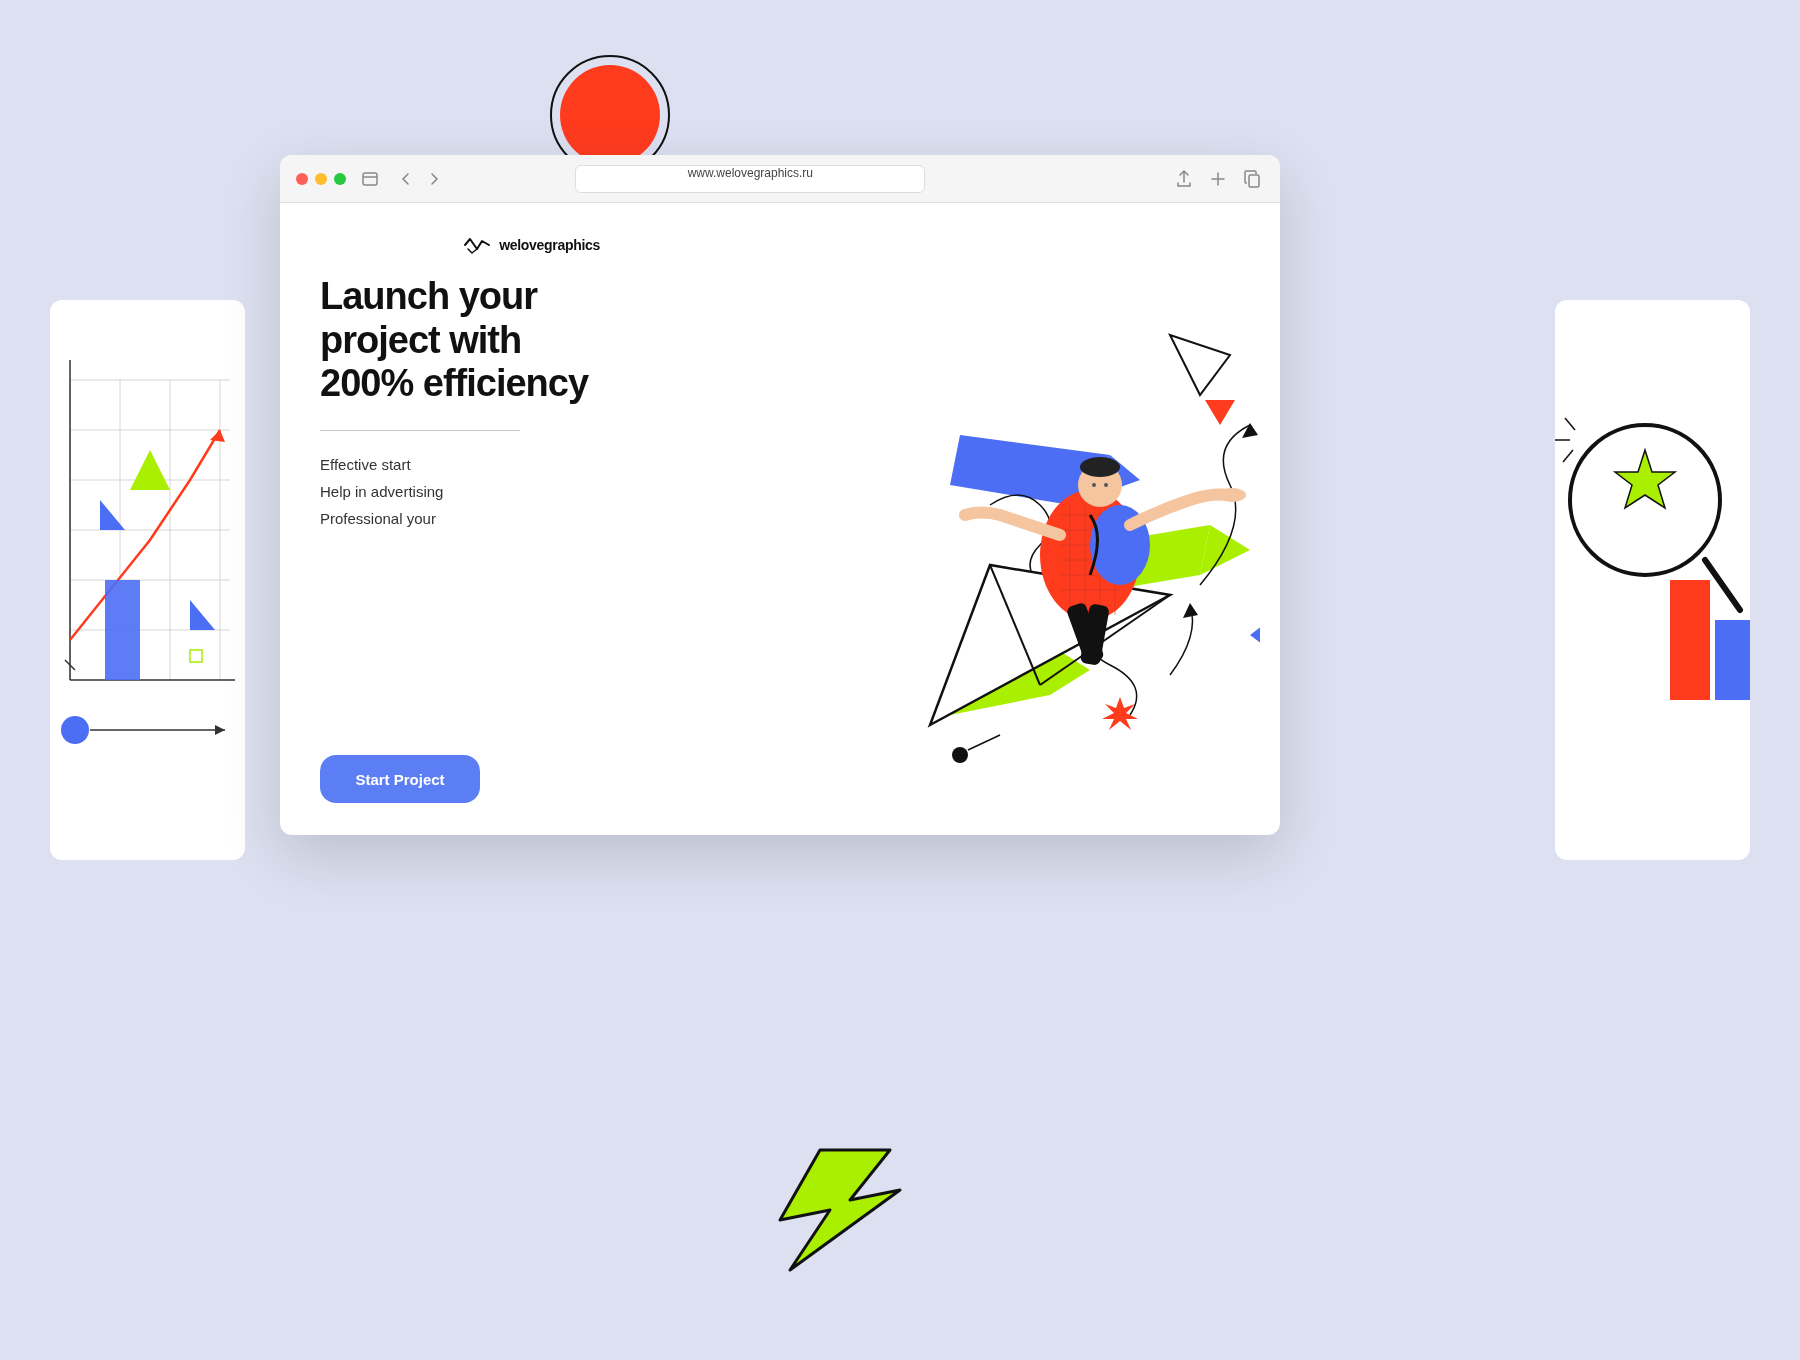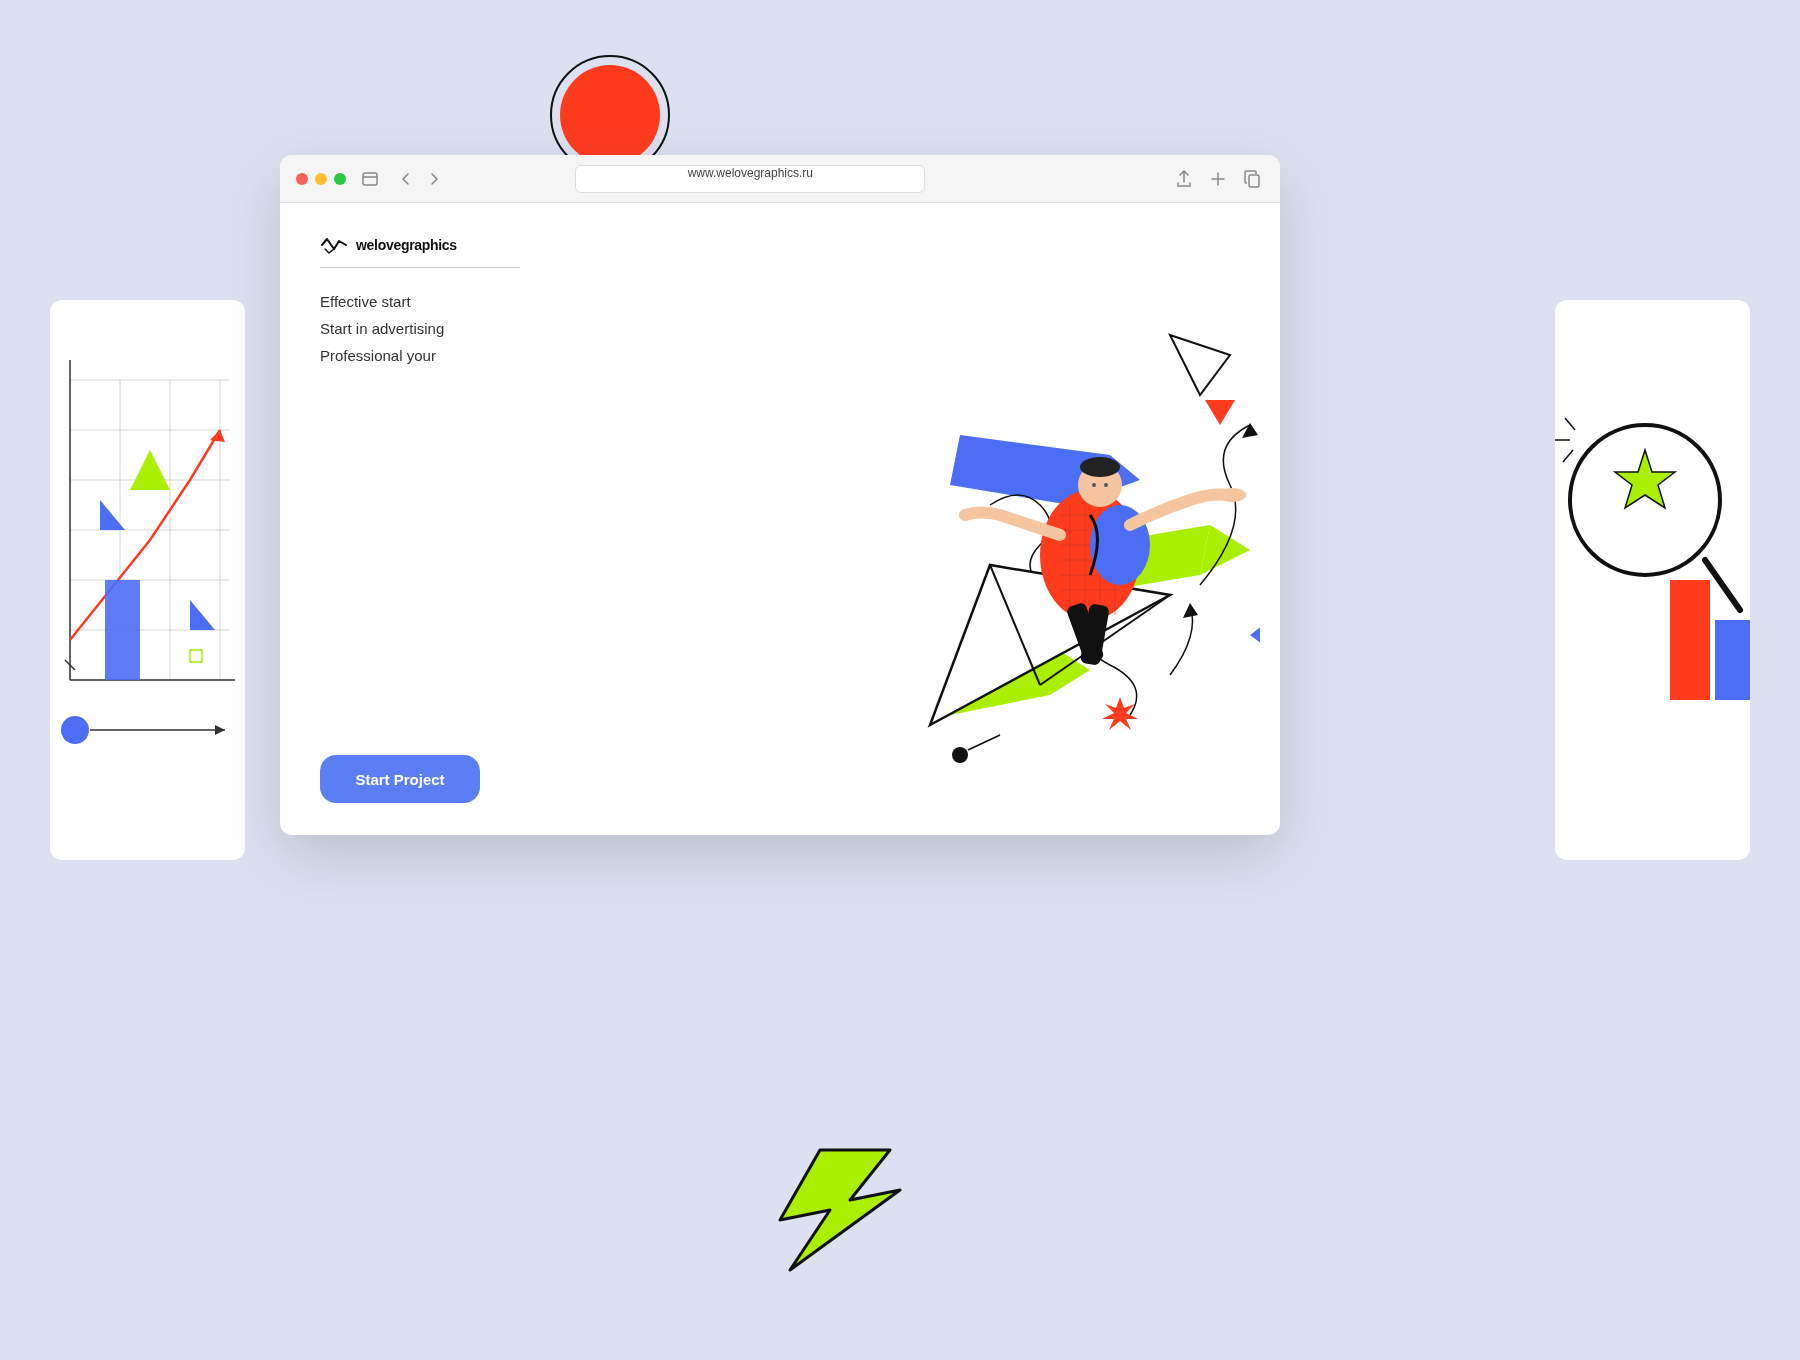--- a/index.html
+++ b/index.html
@@ -120,21 +120,22 @@
       display: flex;
       flex-direction: column;
       gap: 0;
       z-index: 10;
     }
 
     .logo-area {
       display: flex;
       align-items: center;
       gap: 8px;
-      margin-bottom: 12px;
+      margin-bottom: 20px;
+      justify-content: flex-end;
     }
 
     .logo-icon {
       width: 28px;
       height: 20px;
     }
 
     .logo-text {
       font-size: 14px;
       font-weight: 600;
@@ -373,26 +374,27 @@
     <div class="content-left">
 
       <div class="logo-area">
         <svg class="logo-icon" viewBox="0 0 28 20" fill="none" xmlns="http://www.w3.org/2000/svg">
           <path d="M2 10 L7 4 L14 14 L19 6 L26 10" stroke="#111" stroke-width="2" fill="none" stroke-linecap="round" stroke-linejoin="round"></path>
           <path d="M14 14 L9 18 L5 14" stroke="#111" stroke-width="1.5" fill="none" stroke-linecap="round" stroke-linejoin="round"></path>
         </svg>
         <span class="logo-text">welovegraphics</span>
       </div>
 
+      <h1 class="hero-title">Launch your project with 200% efficiency</h1>
 
       <div class="divider"></div>
 
       <ul class="feature-list">
         <li>Effective start</li>
-        <li>Start in advertising</li>
+        <li>Help in advertising</li>
         <li>Professional your</li>
       </ul>
 
       <button class="cta-button">Start Project</button>
     </div>
 
     <div class="content-right">
       <svg class="hero-illustration" viewBox="0 0 650 580" xmlns="http://www.w3.org/2000/svg">
 
         <polygon points="560,90 620,110 590,150" fill="white" stroke="#111" stroke-width="2"></polygon>

